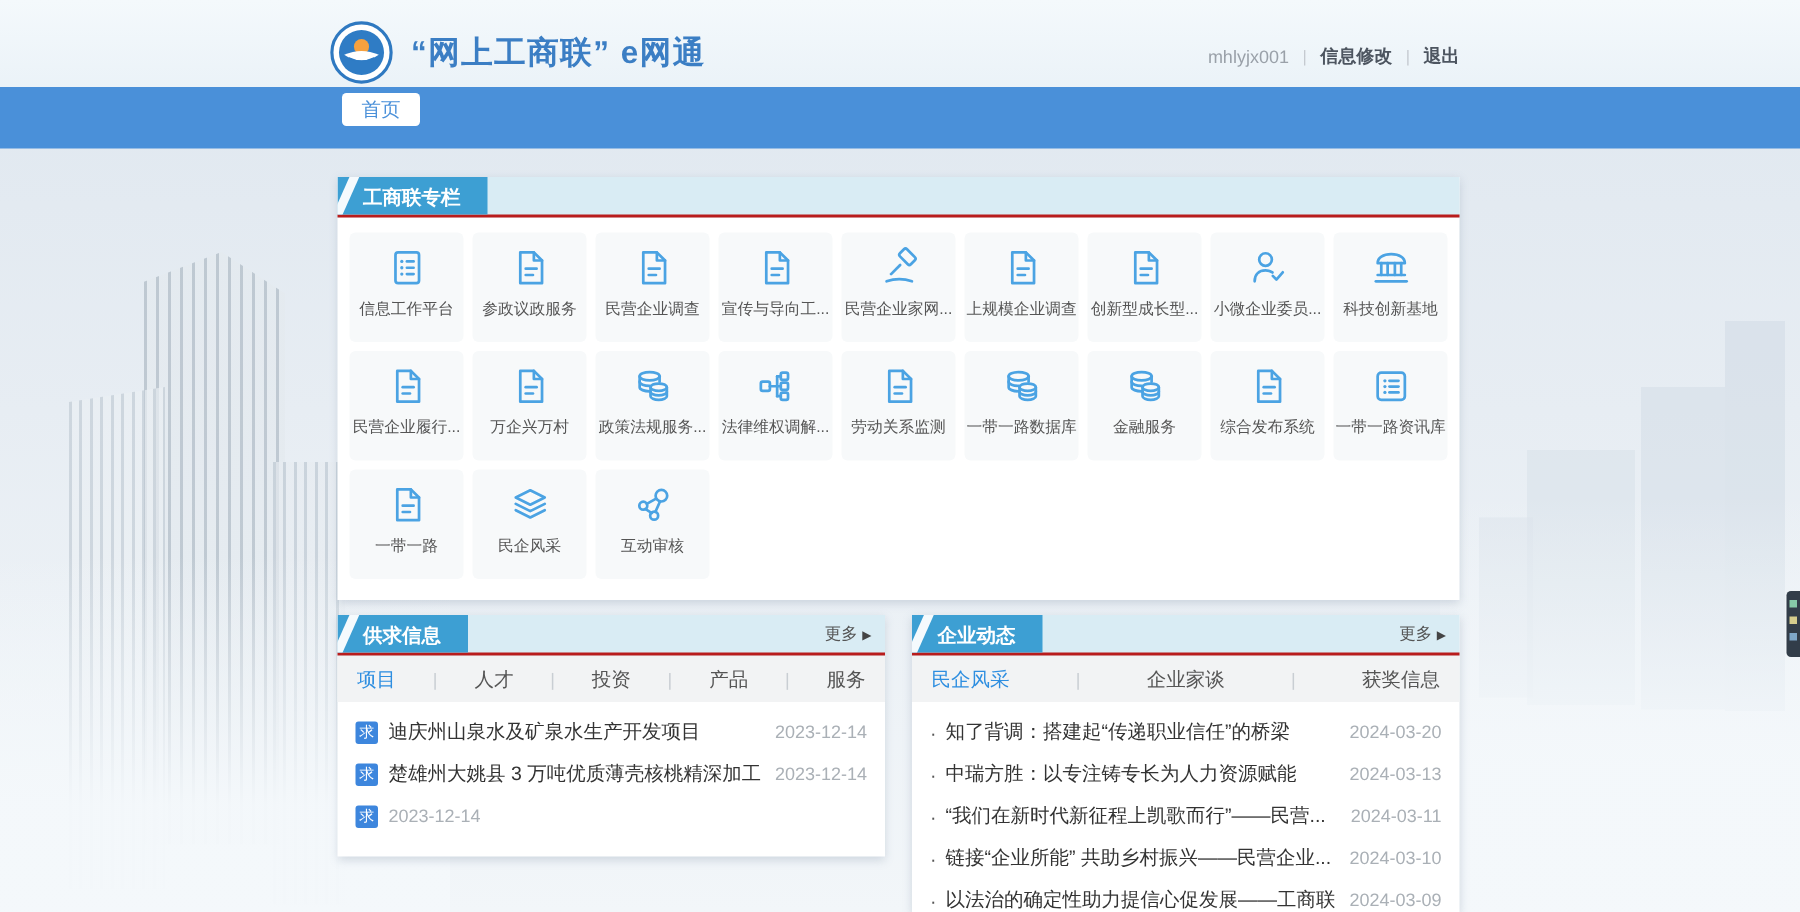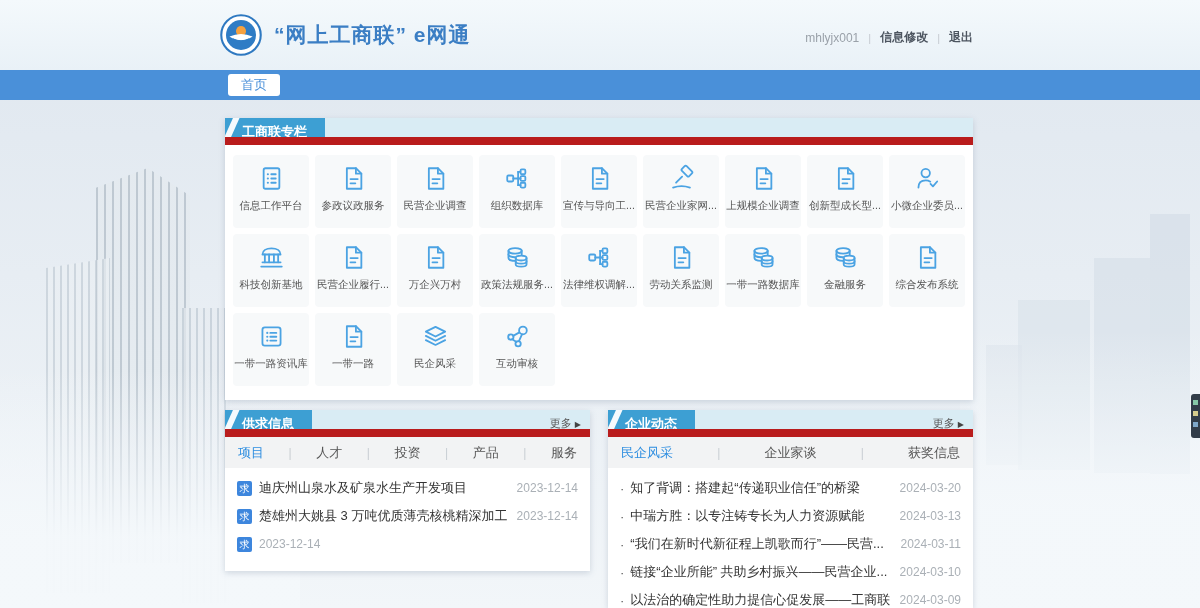--- a/index.html
+++ b/index.html
@@ -34,29 +34,29 @@
   .brand { position:absolute; left:220px; top:14px; display:flex; align-items:center; }
   .logo { width:42px; height:42px; display:block; }
   .site-title { margin-left:12px; font-size:21px; font-weight:bold; color:#3b7ec4; letter-spacing:1px; }
   .user-area { position:absolute; right:227px; top:29px; font-size:12px; color:#555;
                display:flex; align-items:center; }
   .username { color:#9aa1a9; }
   .u-sep { color:#c5cad0; margin:0 9px; font-size:11px; }
   .user-link { color:#4d5560; font-weight:bold; cursor:pointer; text-decoration:none; }
 
   
-  nav { position:absolute; left:0; top:70px; width:1200px; height:30px; background:#4a90d9; }
+  nav { position:absolute; left:0; top:58px; width:1200px; height:41px; background:#4a90d9; }
   .home-btn { position:absolute; left:228px; top:4px; height:22px; padding:0 13px;
               background:#fff; border-radius:3px; color:#4a90d9; font-size:13px;
               line-height:22px; cursor:pointer; }
 
   
   .panel { position:absolute; background:#fff; box-shadow:0 2px 6px rgba(110,130,155,.28); }
   .panel-head { position:relative; height:27px; background:#d9ecf4;
-                border-bottom:8px solid #b91c1c; overflow:hidden; }
+                border-bottom:2px solid #b91c1c; overflow:hidden; }
   .panel-tab { position:absolute; left:0; top:0; height:27px; background:#3d9fd3;
                color:#fff; font-size:13px; font-weight:bold; line-height:27px;
                padding:0 18px 0 17px; }
   .panel-tab::before { content:""; position:absolute; left:2px; top:-4px; width:6px; height:36px;
                        background:rgba(255,255,255,.95); transform:rotate(24deg); }
   .more { position:absolute; right:9px; top:0; line-height:27px; font-size:11px;
           color:#555; cursor:pointer; }
   .more .arrow { font-size:8px; margin-left:3px; color:#444; }
 
   
@@ -224,26 +224,20 @@
           <div class="cell-label">参政议政服务</div>
         </div>
       <div class="cell">
           <svg class="ic">
             <use href="#i-file"></use>
           </svg>
           <div class="cell-label">民营企业调查</div>
         </div>
       <div class="cell">
           <svg class="ic">
-            <use href="#i-org"></use>
-          </svg>
-          <div class="cell-label">组织数据库</div>
-        </div>
-      <div class="cell">
-          <svg class="ic">
             <use href="#i-file"></use>
           </svg>
           <div class="cell-label">宣传与导向工...</div>
         </div>
       <div class="cell">
           <svg class="ic">
             <use href="#i-gavel"></use>
           </svg>
           <div class="cell-label">民营企业家网...</div>
         </div>

